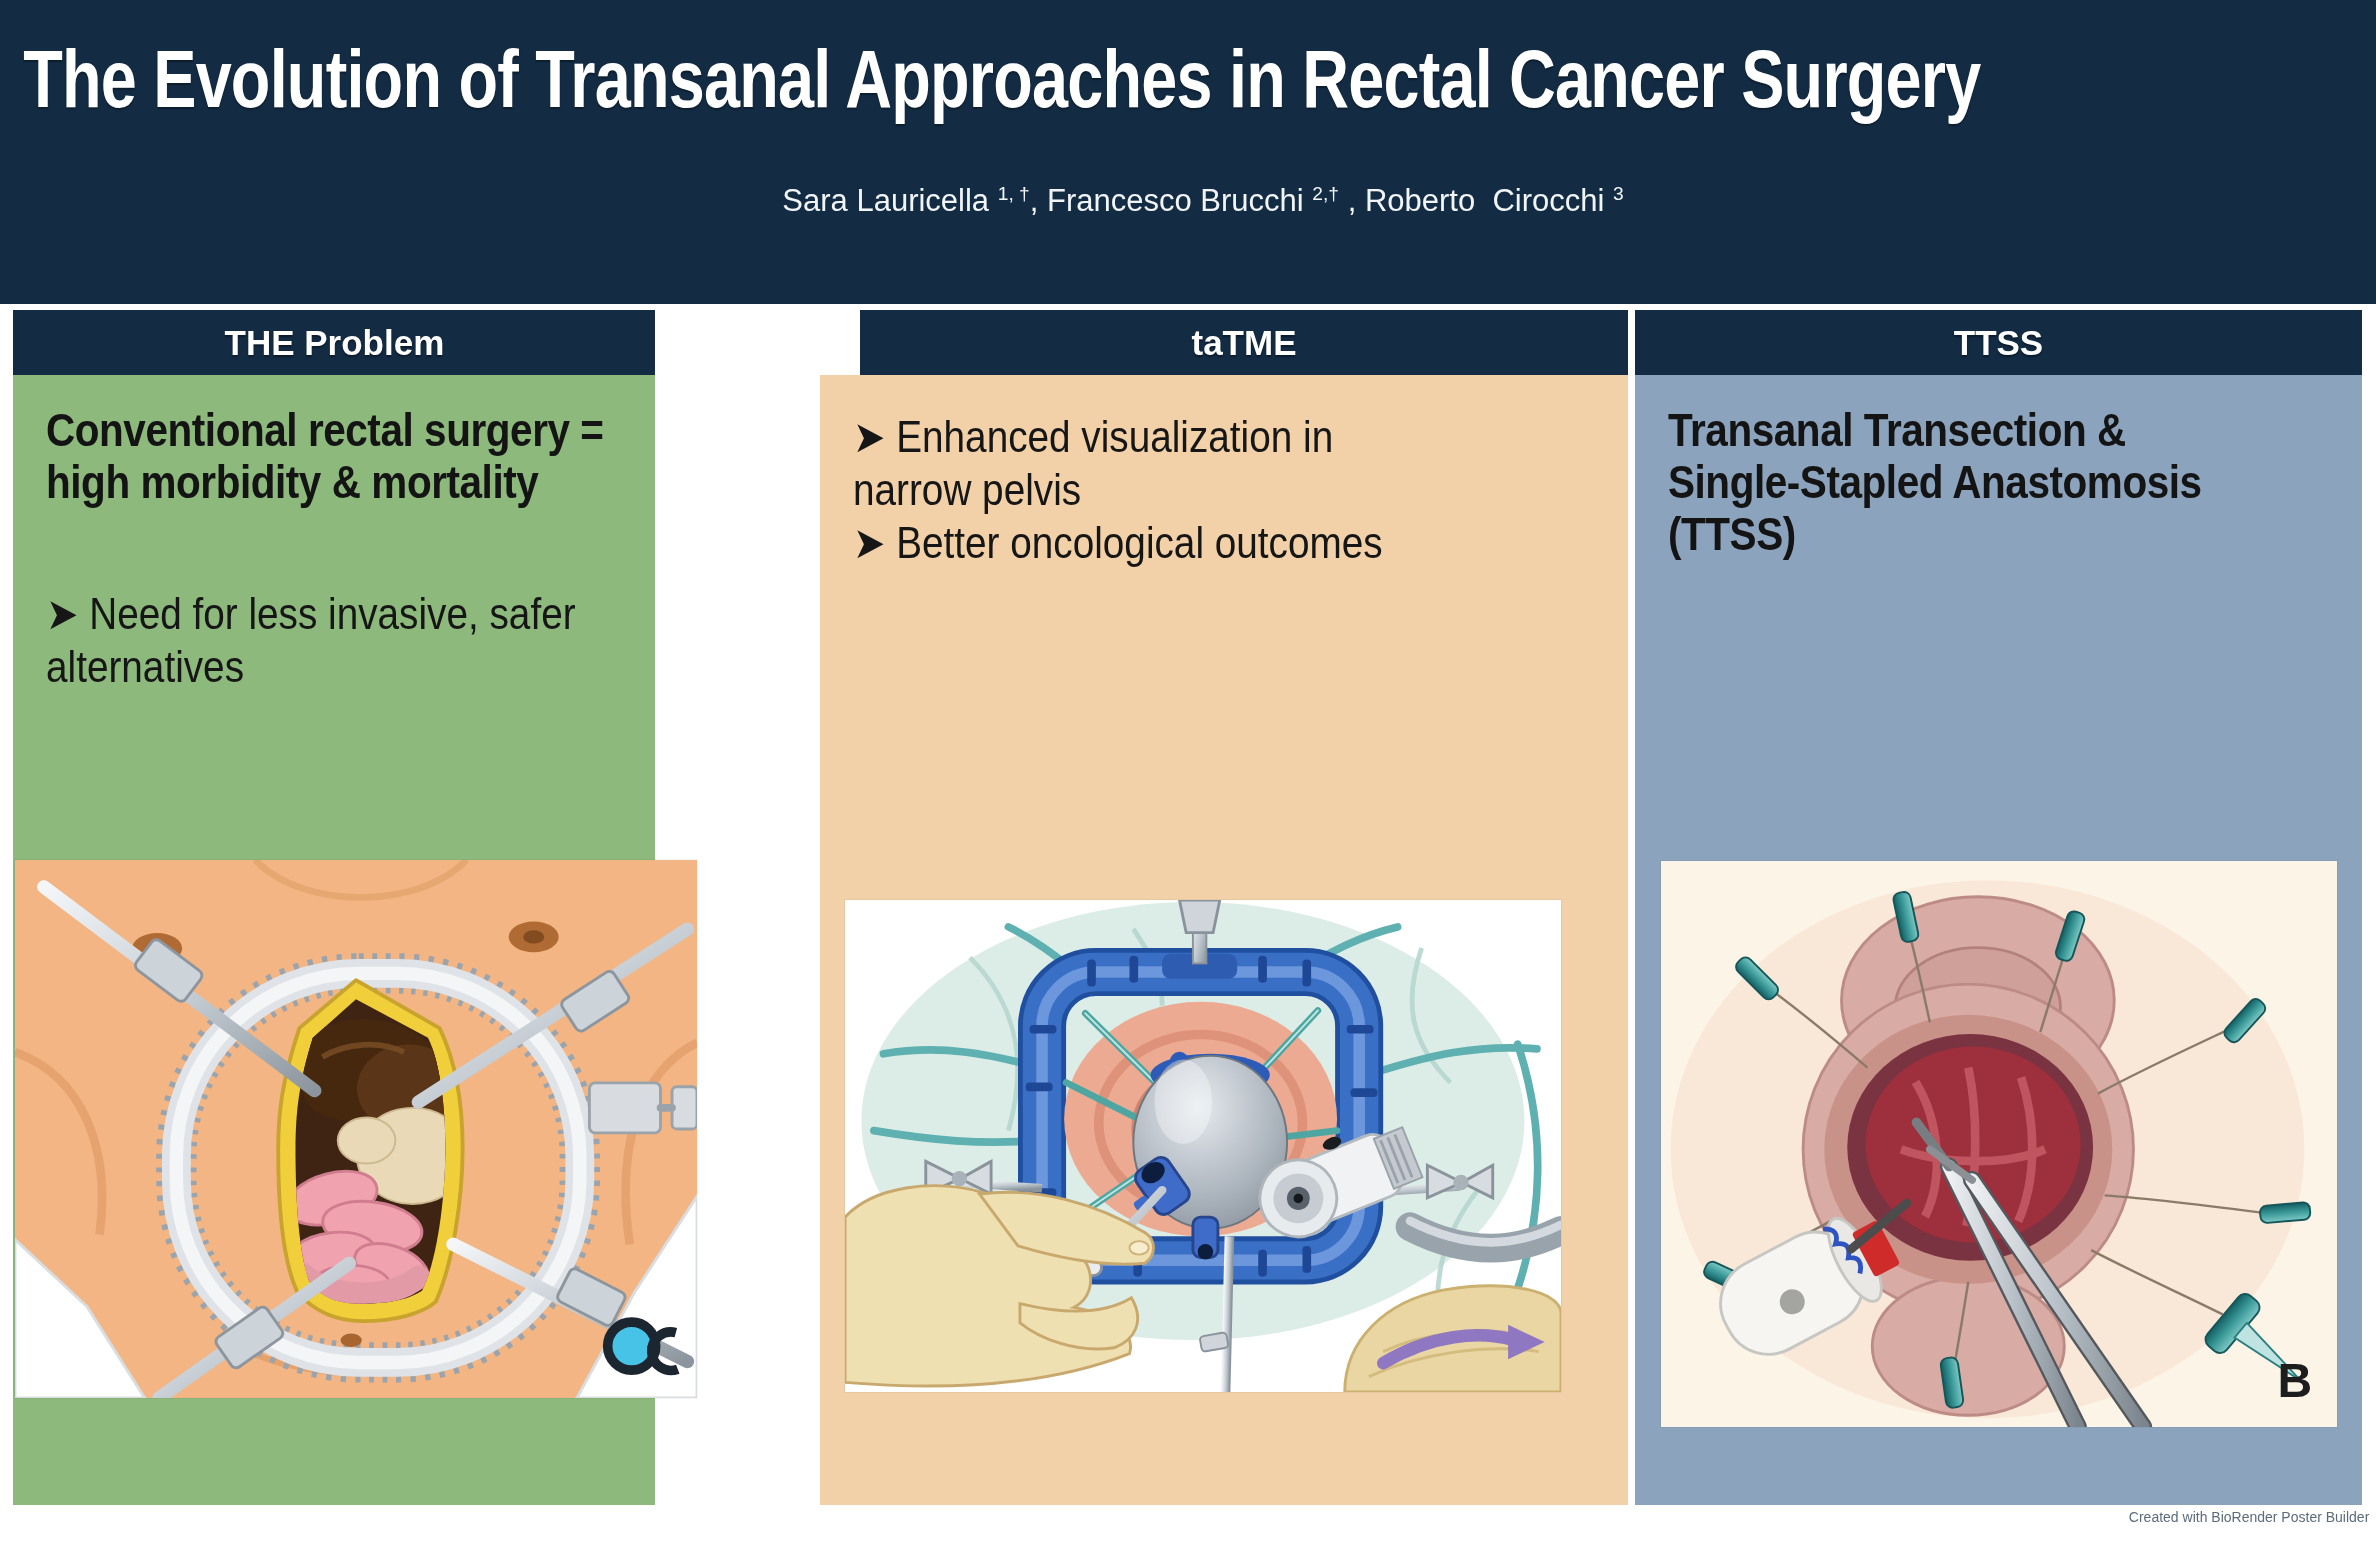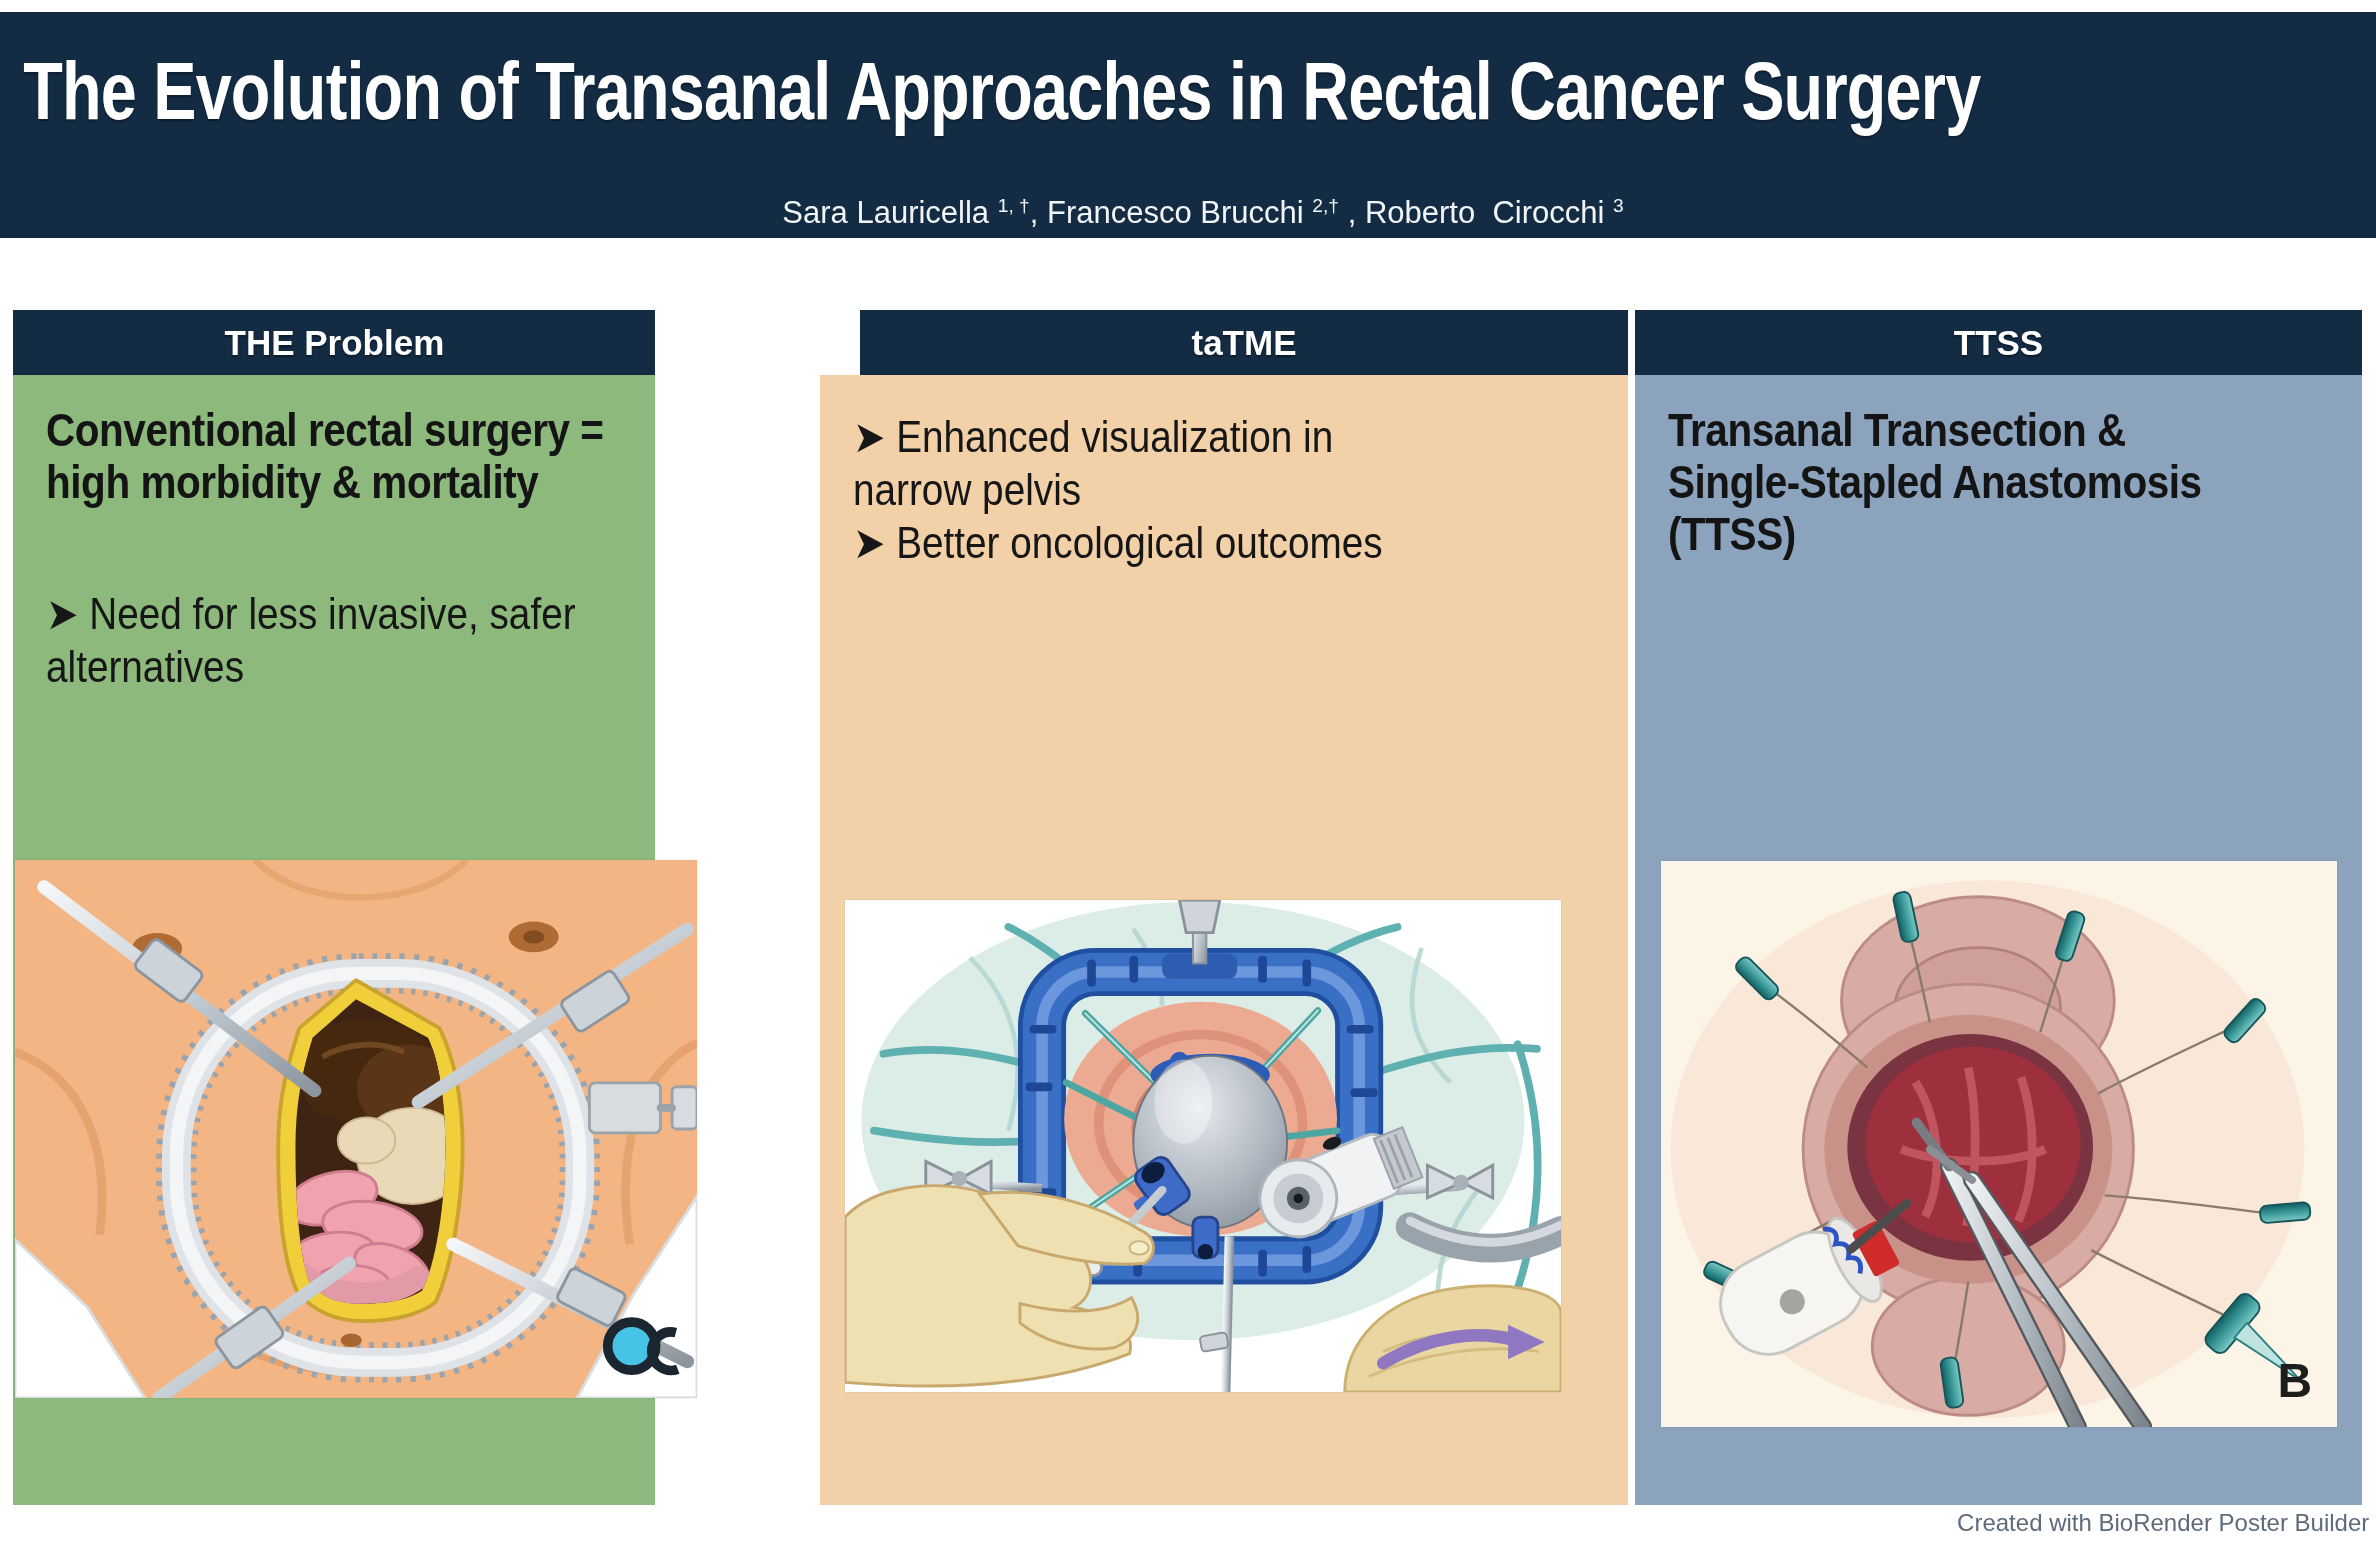--- a/index.html
+++ b/index.html
@@ -1,20 +1,20 @@
 <!DOCTYPE html>
 <html style="--navy: #132c44; --green: #8dba7c; --peach: #f2d1a9; --slate: #8ba3bd; --credit: #5d6b7b;"><head>
 <meta charset="utf-8">
 <style>
   html,body{margin:0;padding:0;background:#fff;}
   .poster{position:relative;width:2377px;height:1545px;background:#fff;overflow:hidden;
           font-family:"Liberation Sans","DejaVu Sans",sans-serif;}
 
   
-  .masthead{position:absolute;left:0;top:12px;width:2377px;height:226px;background:var(--navy,#132c44);}
+  .masthead{position:absolute;left:0;top:0;width:2377px;height:304px;background:var(--navy,#132c44);}
   .title{margin:0;padding:33px 0 0 29px;color:#fff;font-size:81px;font-weight:bold;line-height:92px;
          white-space:nowrap;transform:scaleX(.80);transform-origin:left top;letter-spacing:-1px;
          text-shadow:0 1.9px 1.9px rgba(0,0,0,.35);}
   .authors{margin:50px 0 0 0;padding-left:29px;color:#f2f5f8;font-size:31px;line-height:38px;
            white-space:pre-wrap;text-align:center;}
   .authors sup{font-size:.62em;vertical-align:super;letter-spacing:0;}
 
   
   .panel{position:absolute;top:310px;height:1195px;}
   .panel-1{left:13.4px;width:642px;}
@@ -33,21 +33,21 @@
   .panel-1 .bullets{margin-top:79px;}
   .bline{font-size:44px;line-height:53px;color:#161616;white-space:nowrap;
          transform:scaleX(.88);transform-origin:left top;}
 
   .illo{position:absolute;background:#fff;box-shadow:0 0 0 1px rgba(0,0,0,.04);}
   .illo svg{display:block;}
   .illo-1{left:35px;top:485px;width:682px;height:538px;}
   .illo-2{left:25px;top:525px;width:716px;height:492px;}
   .illo-3{left:26px;top:486px;width:676px;height:566px;}
 
-  .credit{position:absolute;right:7.7px;top:1509px;font-size:24px;color:var(--credit,#5d6b7b);}
+  .credit{position:absolute;right:7.7px;top:1509px;font-size:14px;color:var(--credit,#5d6b7b);}
 </style>
 </head>
 <body>
 
 <div class="poster">
 
   <header class="masthead">
     <h1 class="title">The Evolution of Transanal Approaches in Rectal Cancer Surgery</h1>
     <p class="authors"><span><span>Sara Lauricella </span><sup>1, †</sup><span>, </span></span><span><span>Francesco Brucchi </span><sup>2,†</sup><span> , </span></span><span><span>Roberto  Cirocchi </span><sup>3</sup><span></span></span></p>
   </header>

